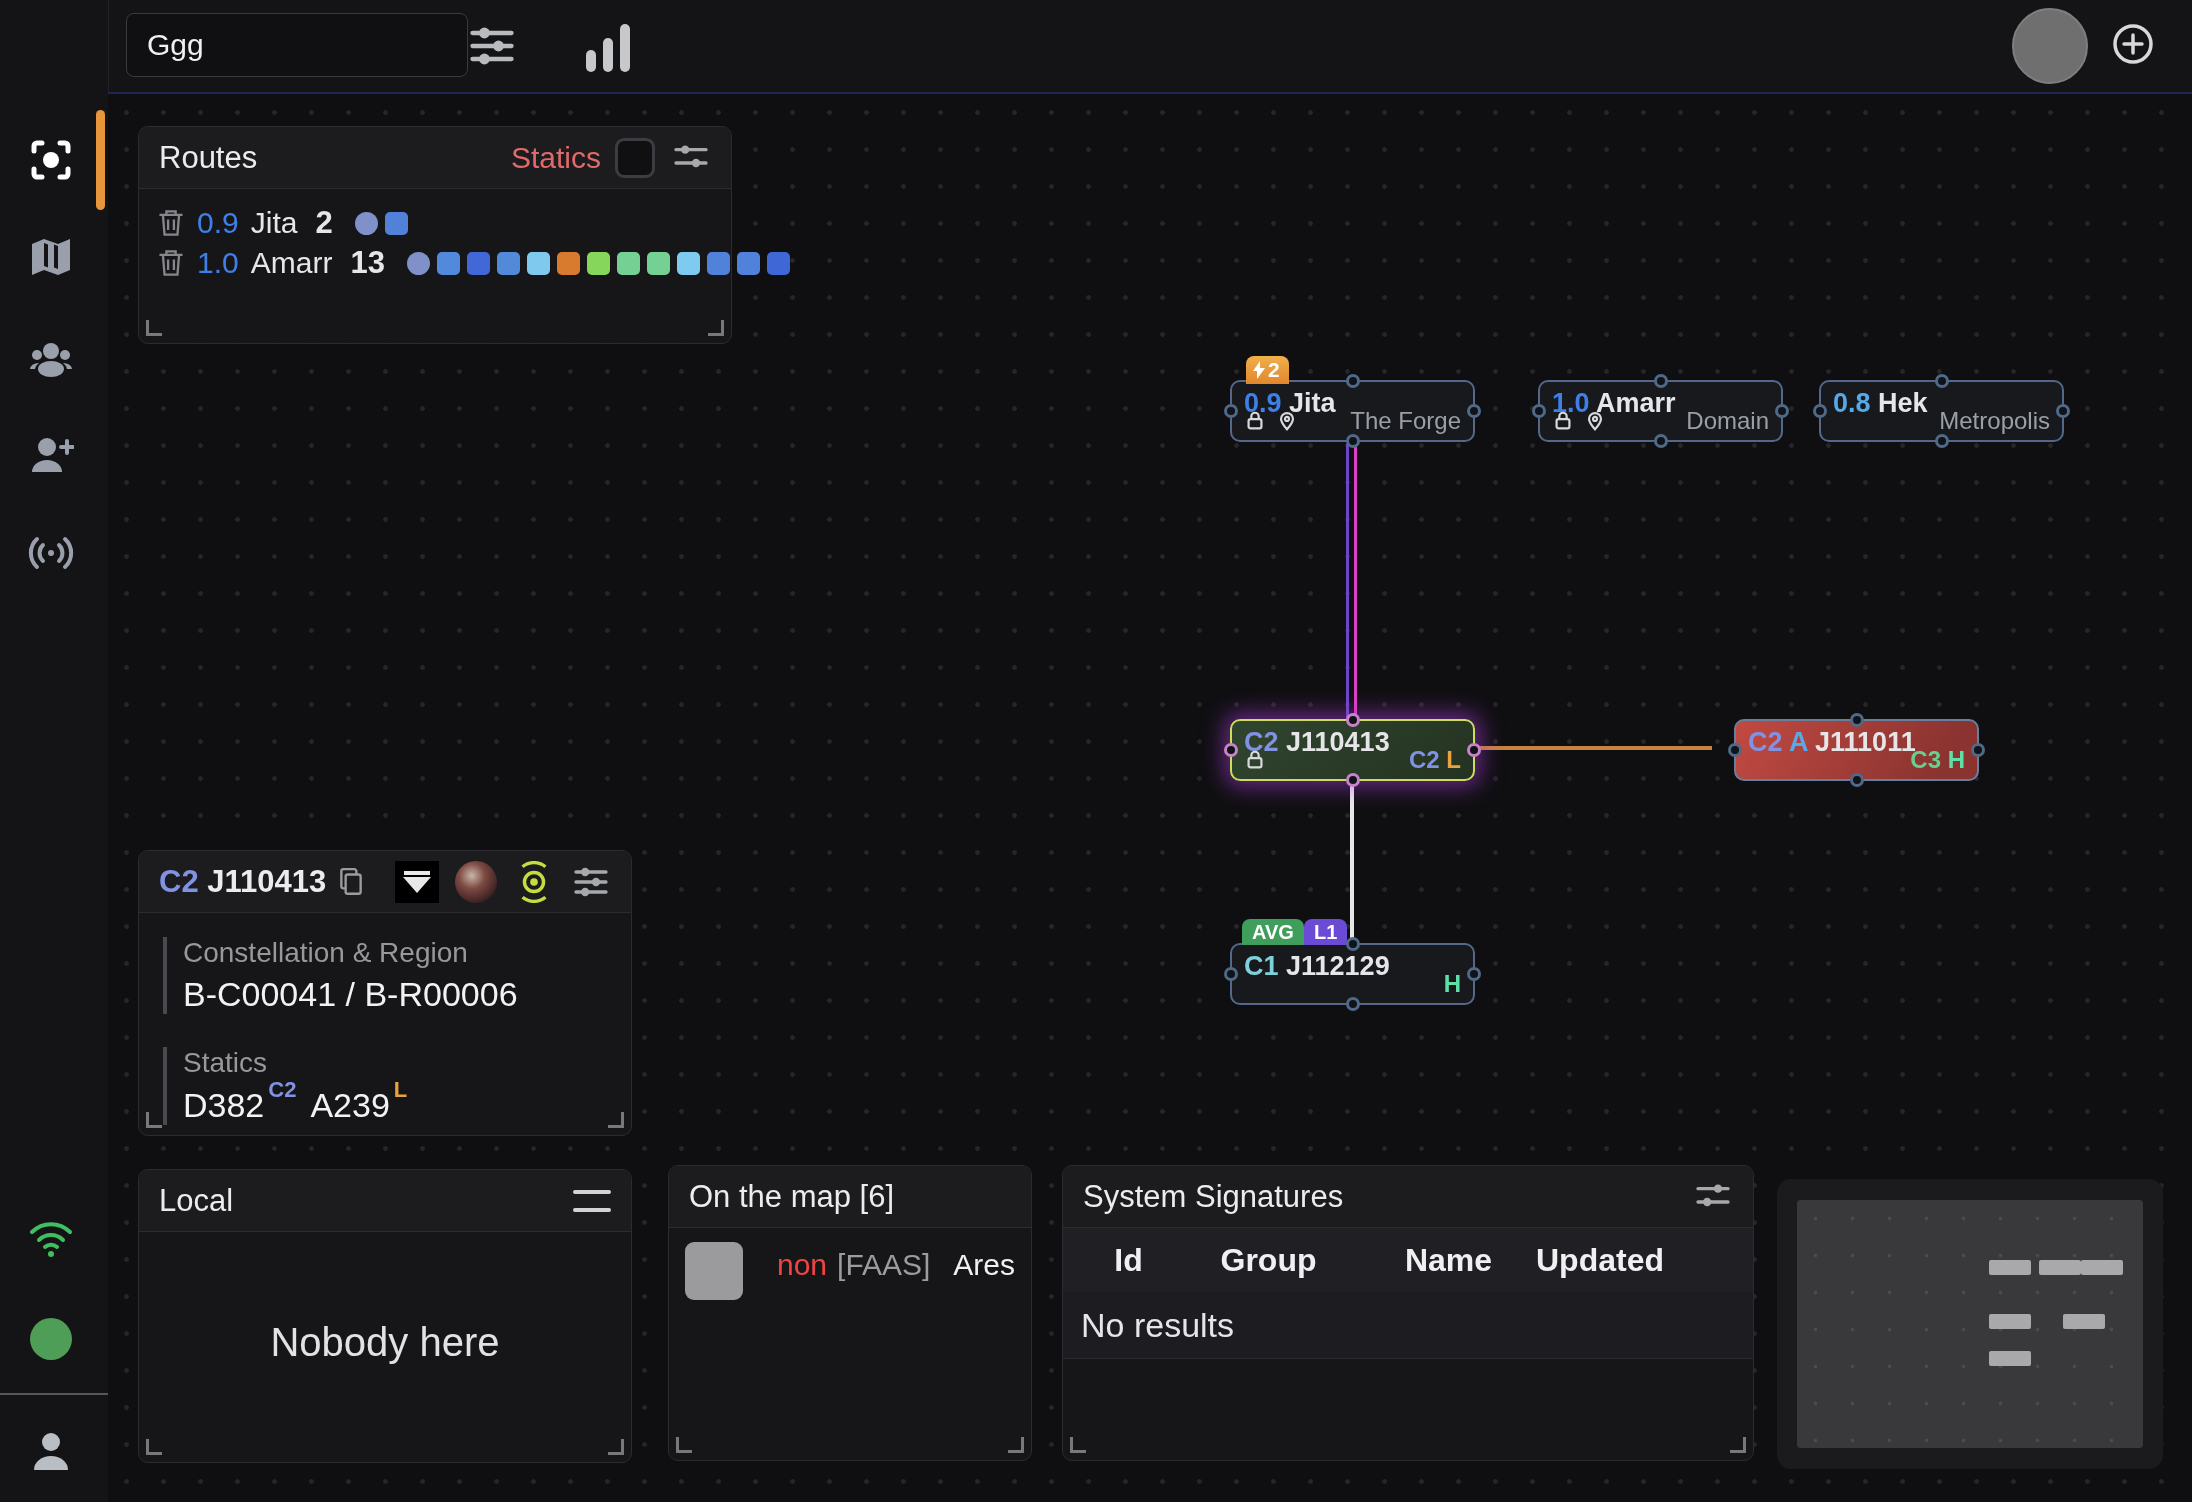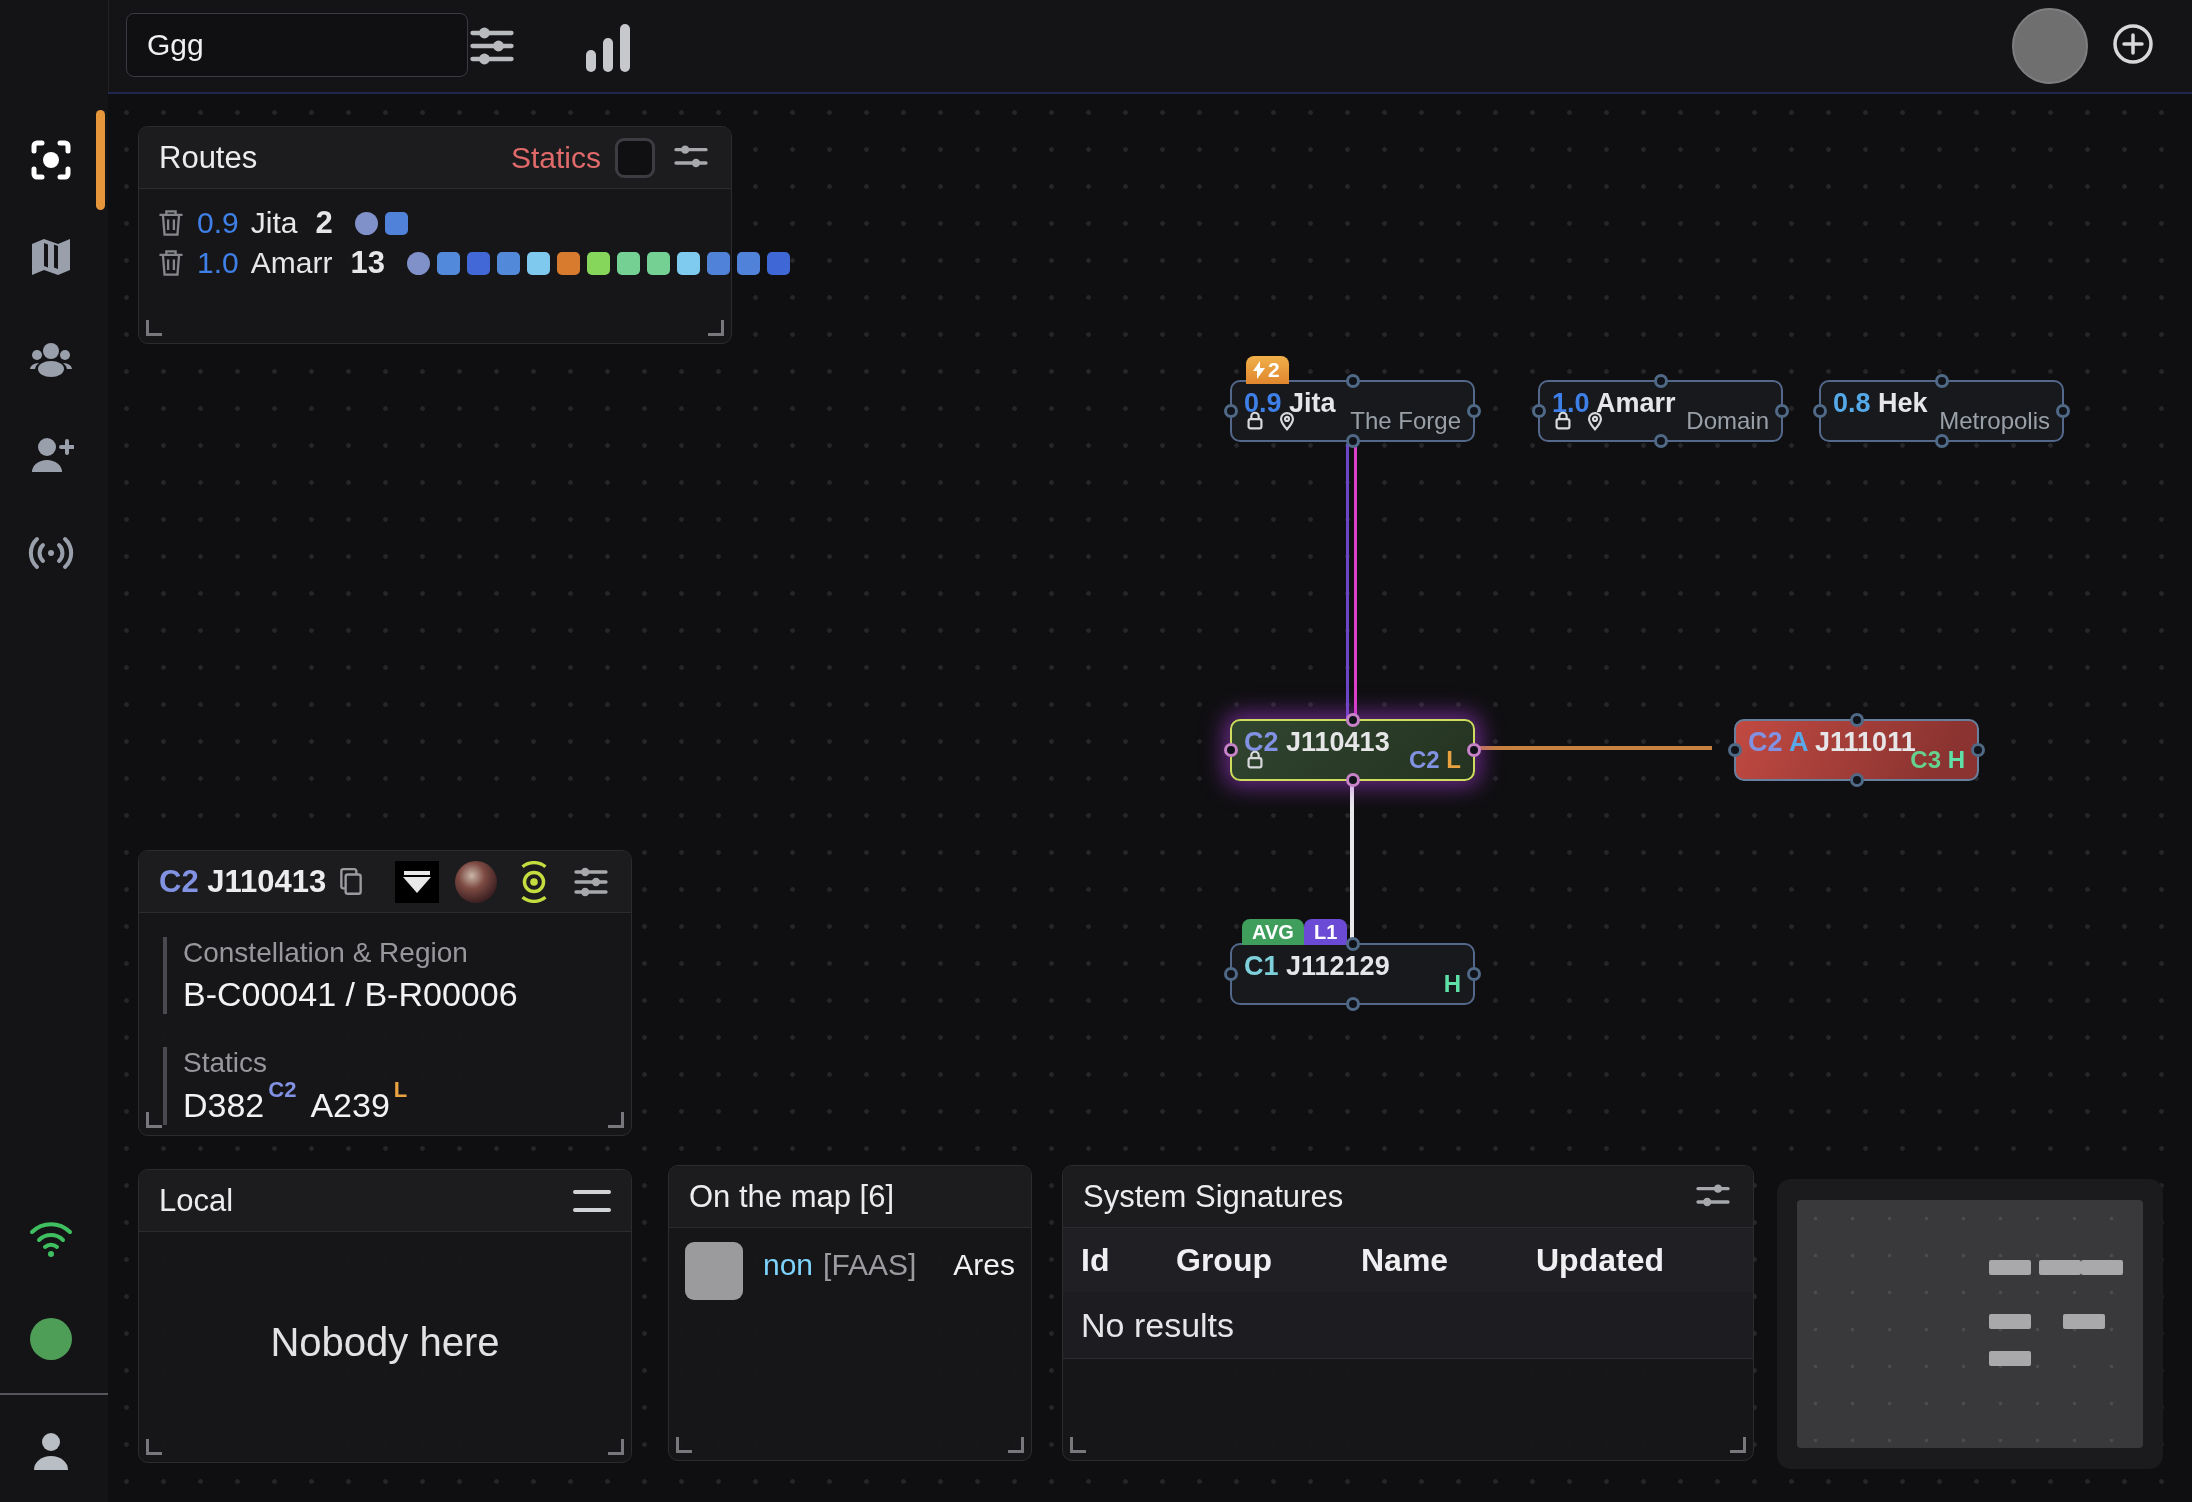--- a/index.html
+++ b/index.html
@@ -120,29 +120,29 @@
   
   .local{left:138px;top:1169px;width:494px;height:294px;}
   .eq-icon{margin-left:auto;width:38px;height:22px;display:flex;flex-direction:column;justify-content:space-between;}
   .eq-icon span{display:block;height:4px;background:#d2d3d6;border-radius:2px;}
   .nobody{position:absolute;left:0;right:0;top:150px;text-align:center;font-size:40px;color:#e2e2e4;}
 
   
   .onmap{left:668px;top:1165px;width:364px;height:296px;}
   .pilot-row{position:absolute;left:16px;top:76px;right:16px;display:flex;align-items:flex-start;}
   .pilot-ava{width:58px;height:58px;background:#9b9b9d;border-radius:9px;}
-  .pilot-name{color:#7dd3fc;font-size:30px;margin-left:20px;margin-top:6px;}
+  .pilot-name{color:#ef4444;font-size:30px;margin-left:34px;margin-top:6px;}
   .pilot-corp{color:#9b9ba0;font-size:30px;margin-left:10px;margin-top:6px;}
   .pilot-ship{margin-left:auto;color:#f0f0f2;font-size:30px;margin-top:6px;}
 
   
   .sigs{left:1062px;top:1165px;width:692px;height:296px;}
   .sig-cols{position:absolute;left:0;top:62px;right:0;height:64px;background:#202024;
         display:flex;align-items:center;font-size:32px;font-weight:bold;color:#f0f0f2;
-        border-bottom:1px solid #2c2c30;}
+        border-bottom:1px solid #2c2c30;text-align:center;}
   .sig-cols span:nth-child(1){margin-left:18px;width:95px;}
   .sig-cols span:nth-child(2){width:185px;}
   .sig-cols span:nth-child(3){width:175px;}
   .sig-noresults{position:absolute;left:0;top:126px;right:0;height:66px;background:#1d1d21;
         display:flex;align-items:center;font-size:34px;color:#e6e6e8;
         border-bottom:1px solid #2c2c30;}
   .sig-noresults span{margin-left:18px;}
 
   
   .minimap{left:1777px;top:1179px;width:386px;height:290px;background:#1b1b1e;

